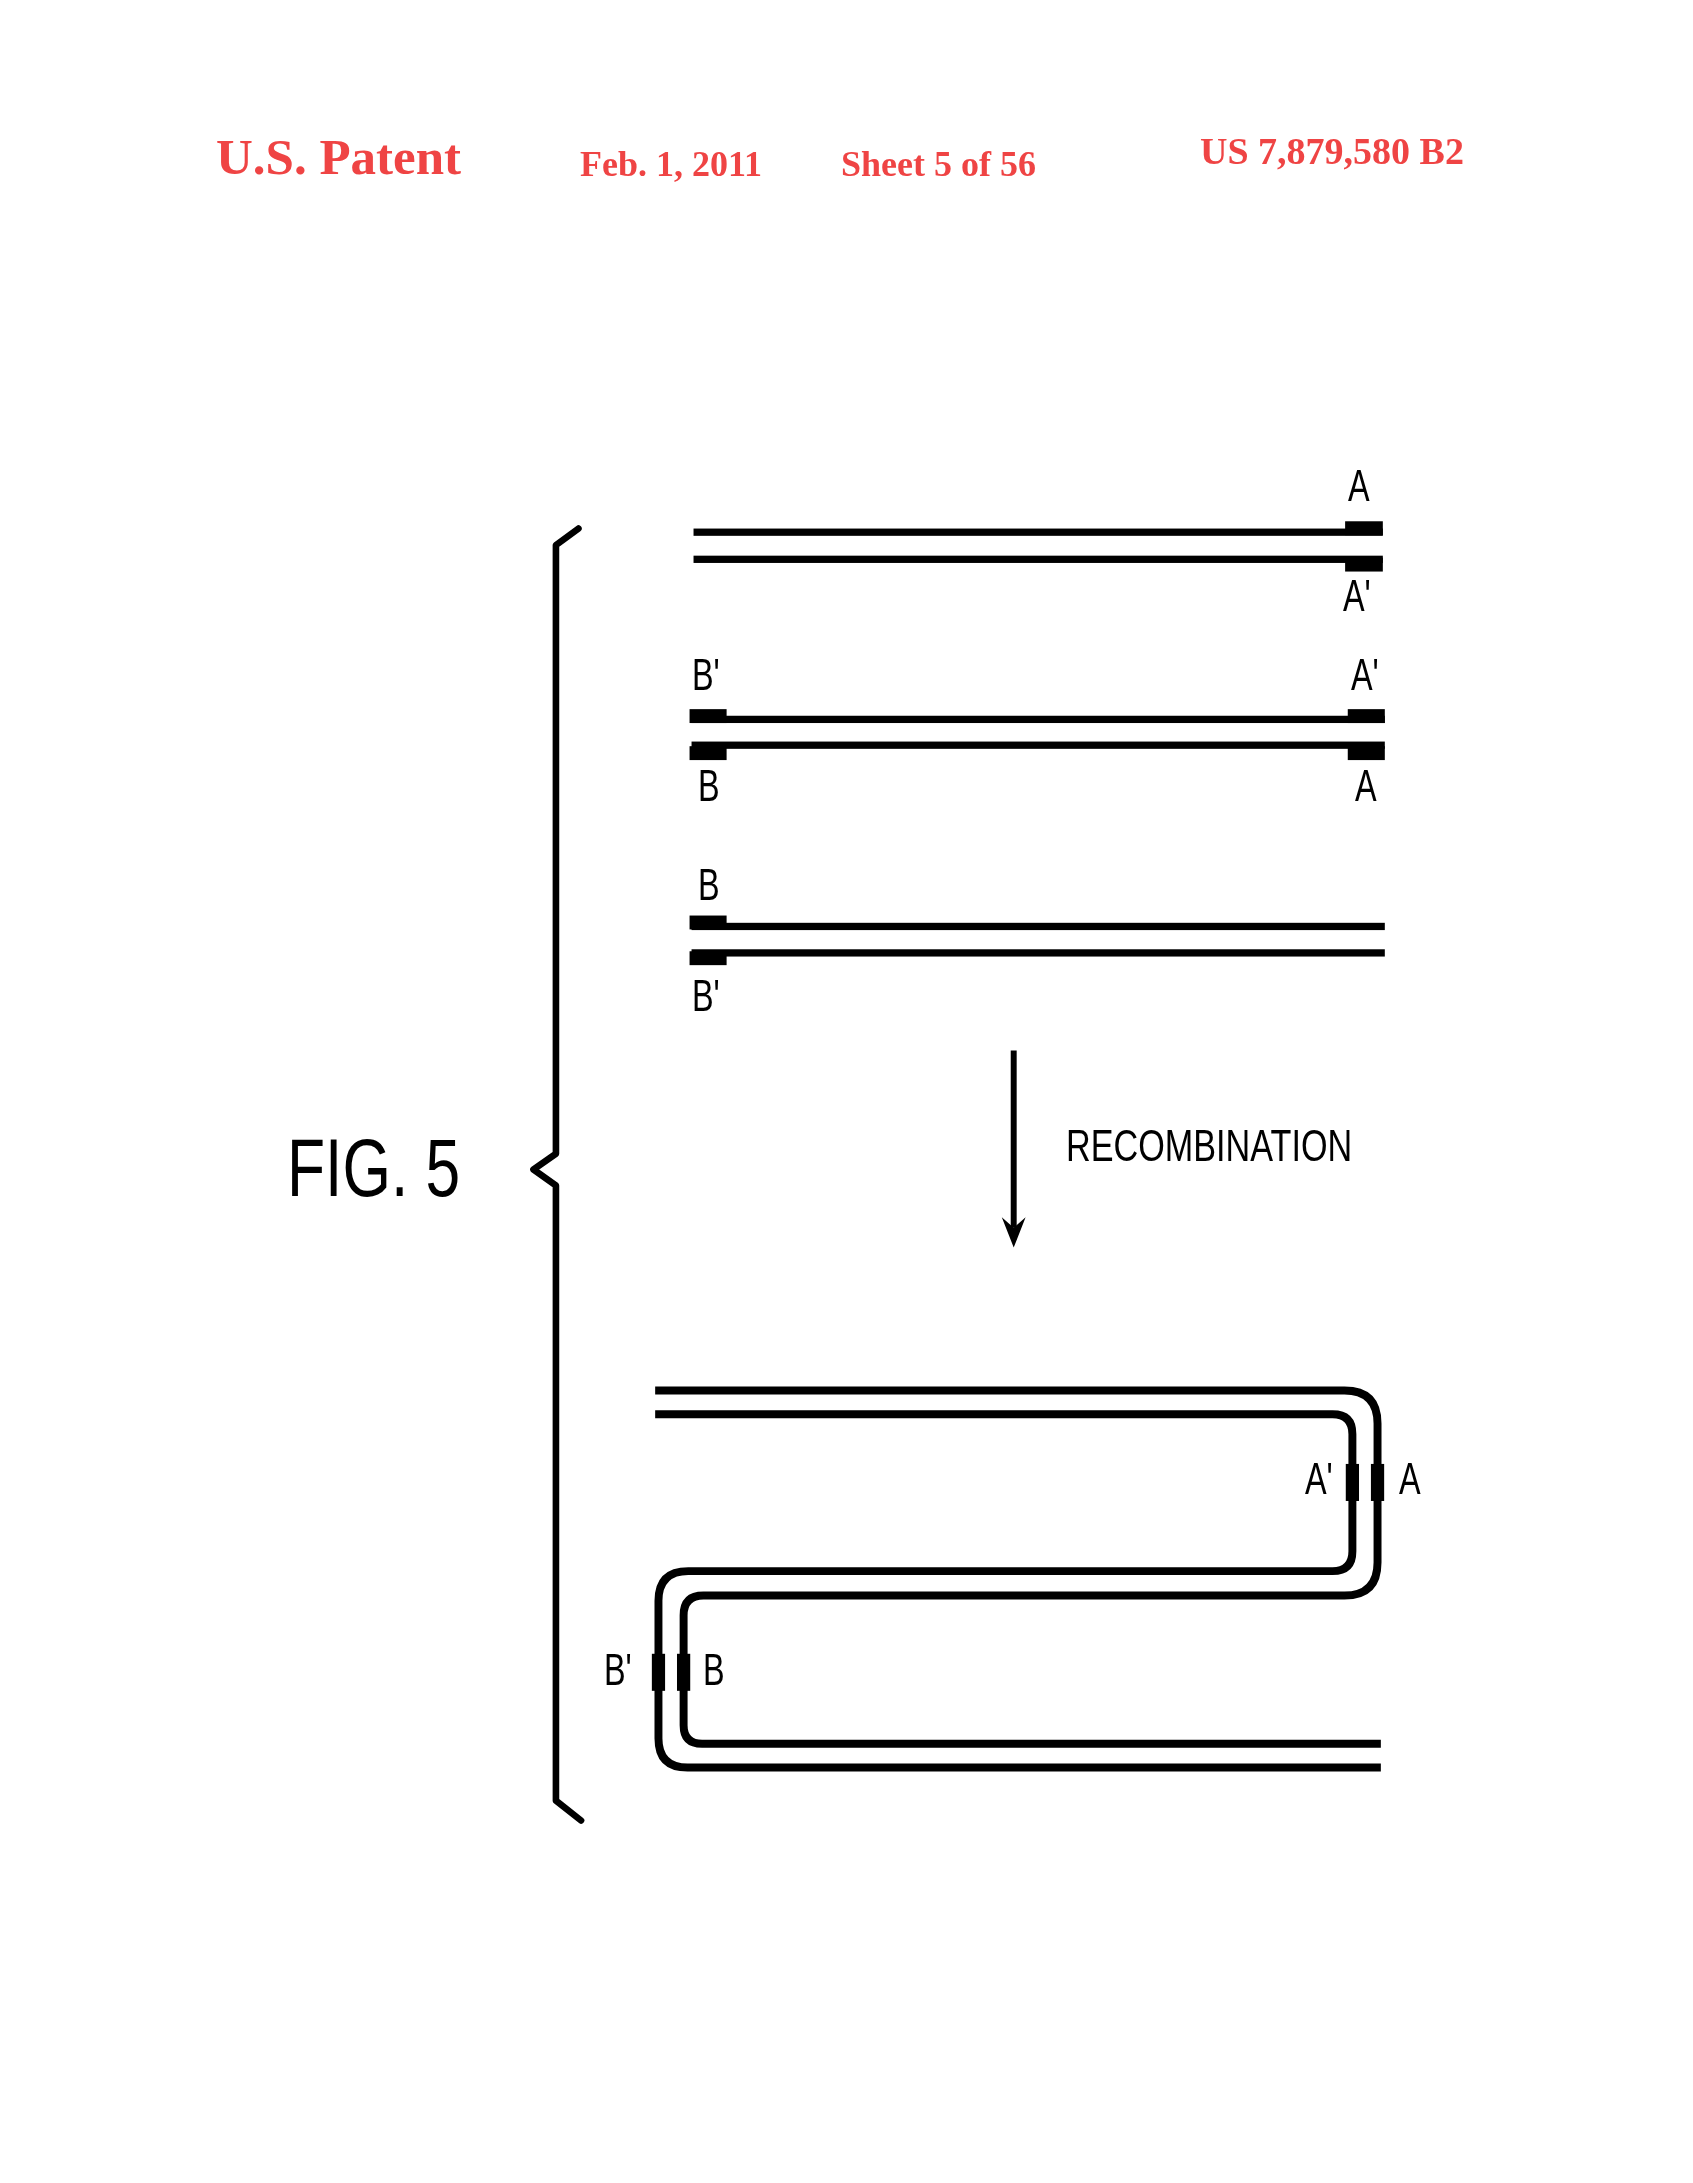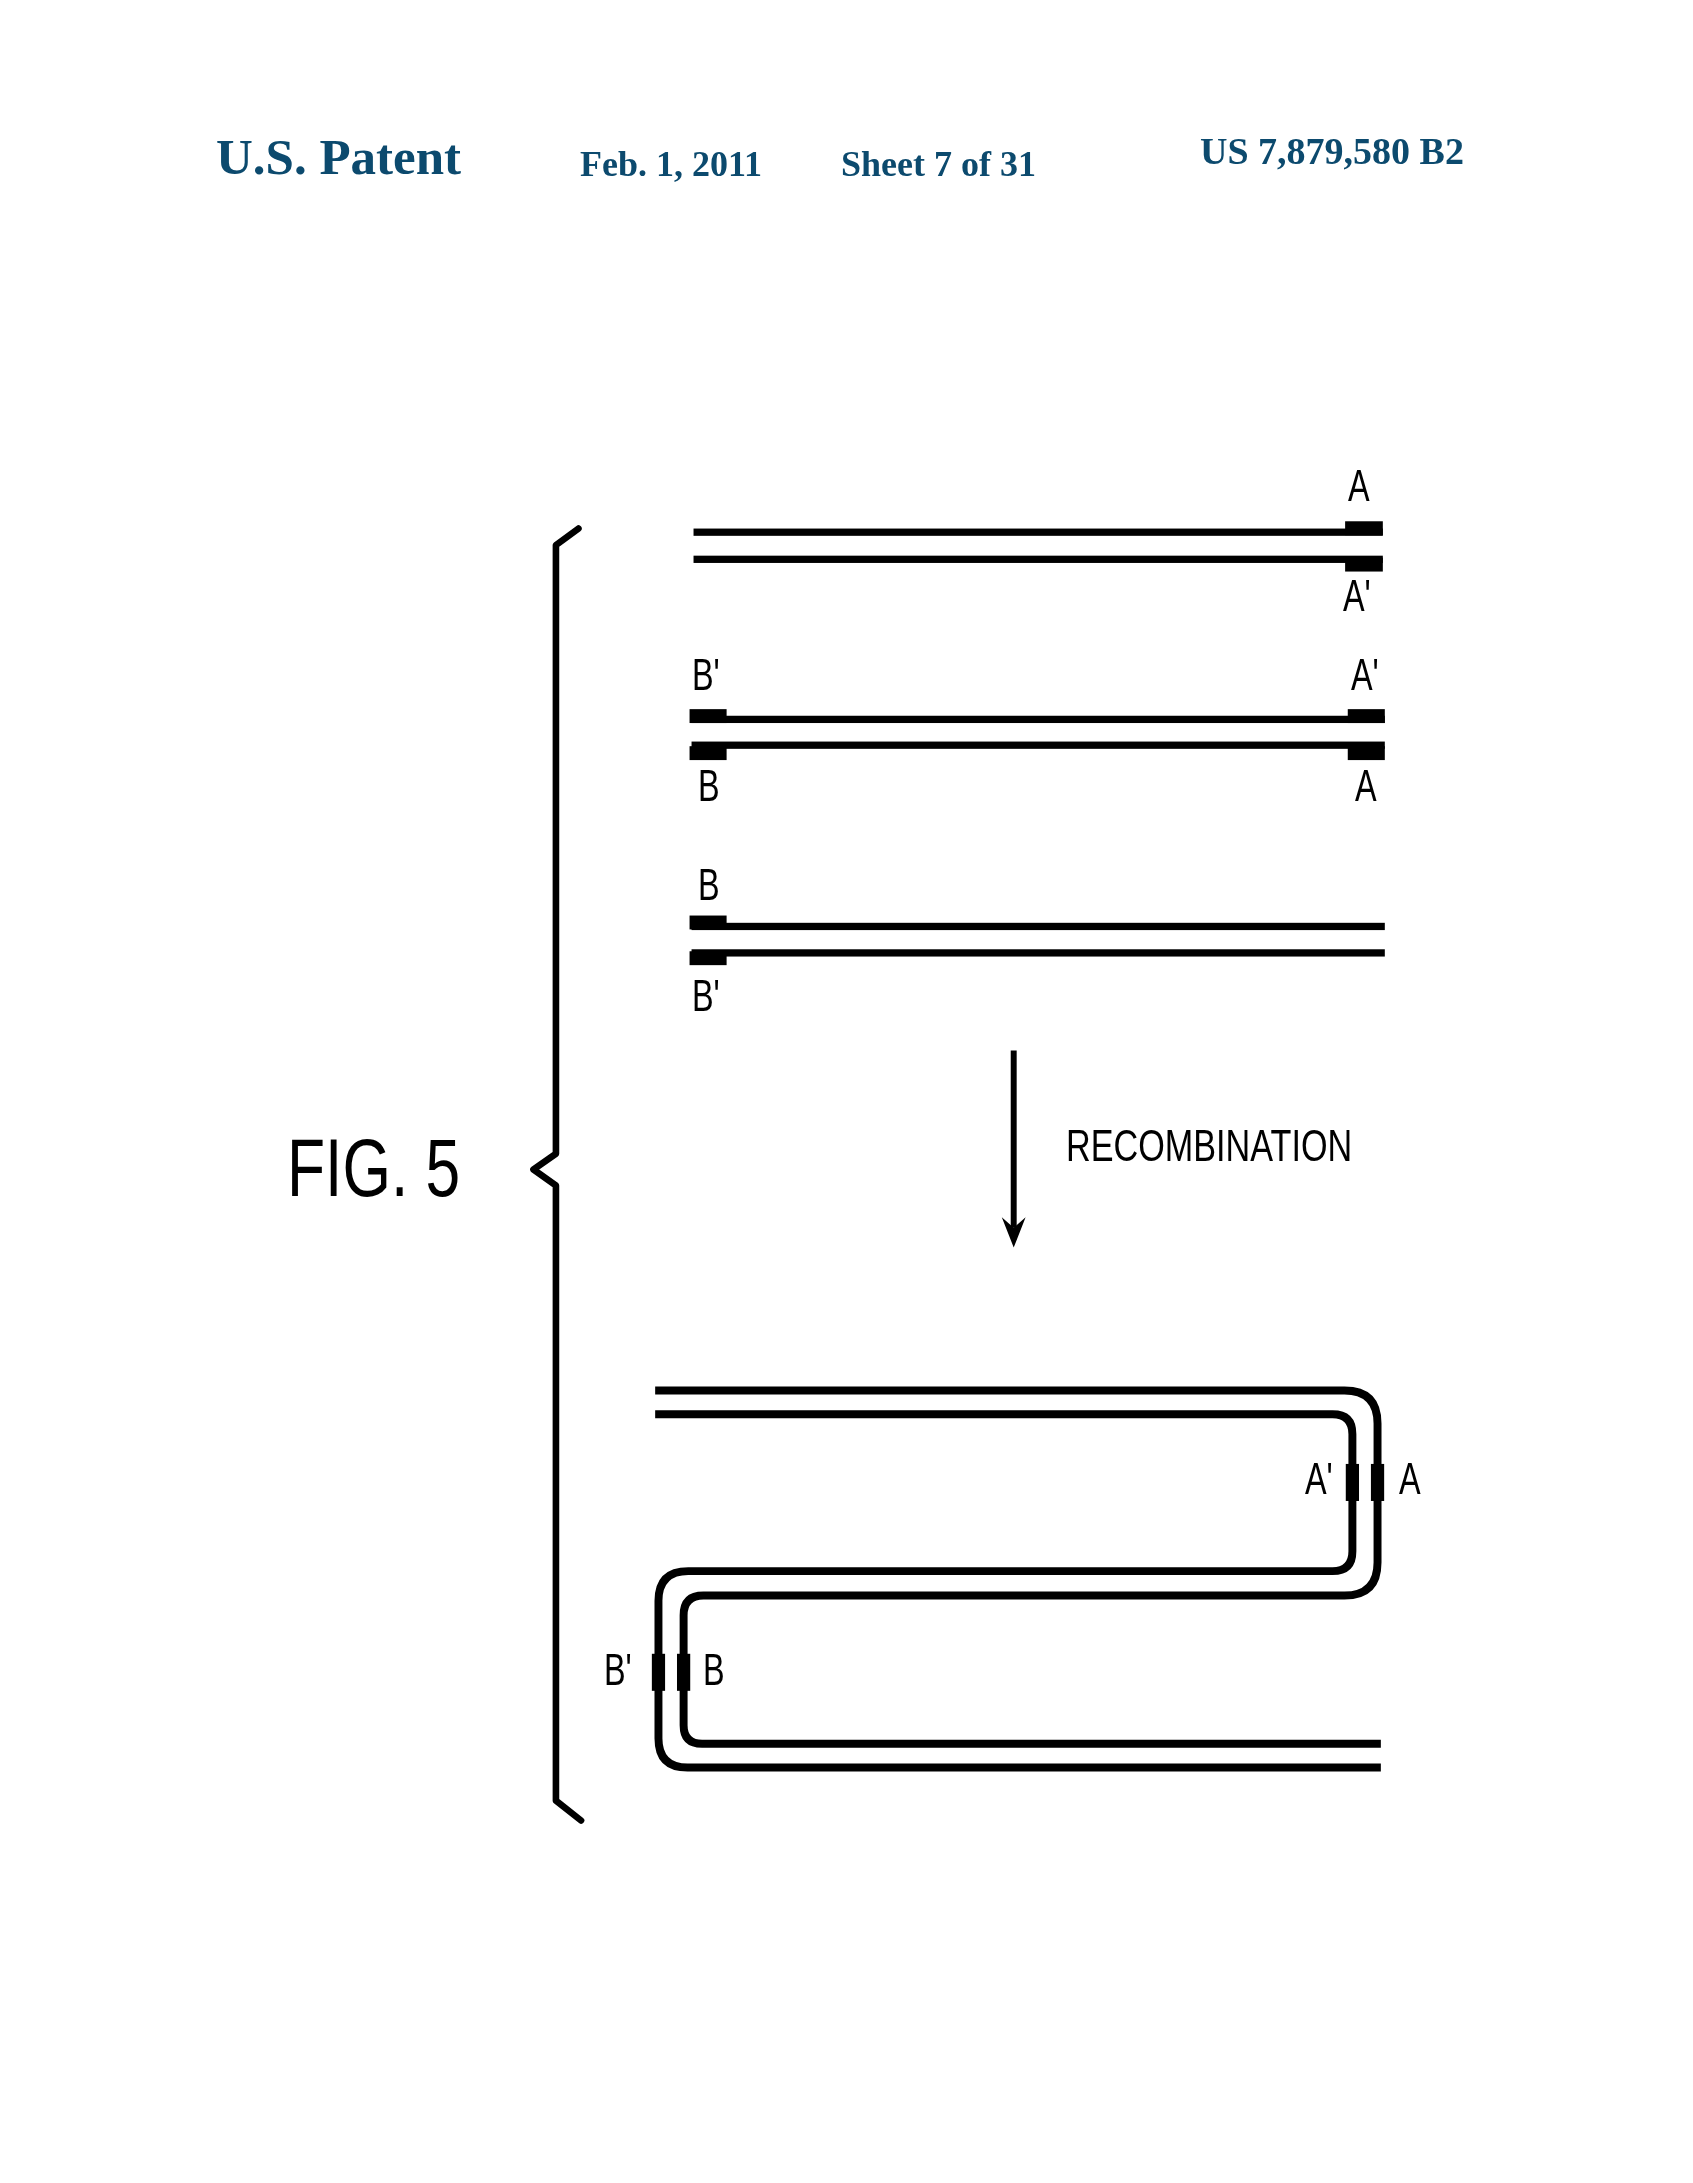--- a/index.html
+++ b/index.html
@@ -3,21 +3,21 @@
 <meta charset="utf-8">
 <style>
   html,body { margin:0; padding:0; background:#fff; }
   .page {
     position:relative; width:1694px; height:2183px;
     background:#ffffff; color:#000000; overflow:hidden;
     font-family:"Liberation Sans", sans-serif;
   }
   .hdr {
     position:absolute; font-family:"Liberation Serif", serif;
-    font-weight:bold; line-height:1; white-space:nowrap; color:#0c4a6e;text-align:center;
+    font-weight:bold; line-height:1; white-space:nowrap; color:#ef4444;text-align:center;
   }
   .hdr-title  { left:216px;  top:132px; font-size:51px; }
   .hdr-date   { left:568px;  top:146px; font-size:36px;margin-left:12px; }
   .hdr-sheet  { left:841px; top:146px; font-size:36px; }
   .hdr-num    { left:1200px; top:132px; font-size:38px; }
   .fig-label {
     position:absolute; left:287px; top:1128px; font-size:81px; line-height:1;
     transform:scaleX(0.77); transform-origin:left top; white-space:nowrap;
   }
   .recomb-label {
@@ -30,21 +30,21 @@
   }
   .lineart { position:absolute; left:0; top:0; }
 </style>
 </head>
 <body>
 
 <div class="page">
 
   <div class="hdr hdr-title">U.S. Patent</div>
   <div class="hdr hdr-date">Feb. 1, 2011</div>
-  <div class="hdr hdr-sheet">Sheet 7 of 31</div>
+  <div class="hdr hdr-sheet">Sheet 5 of 56</div>
   <div class="hdr hdr-num">US 7,879,580 B2</div>
 
   <div class="fig-label">FIG. 5</div>
   <div class="recomb-label">RECOMBINATION</div>
 
   <div class="site" style="left:1348px; top:463px;">A</div>
   <div class="site" style="left:1343px; top:573px;">A'</div>
 
   <div class="site" style="left:692px; top:652px;">B'</div>
   <div class="site" style="left:1351px; top:652px;">A'</div>

